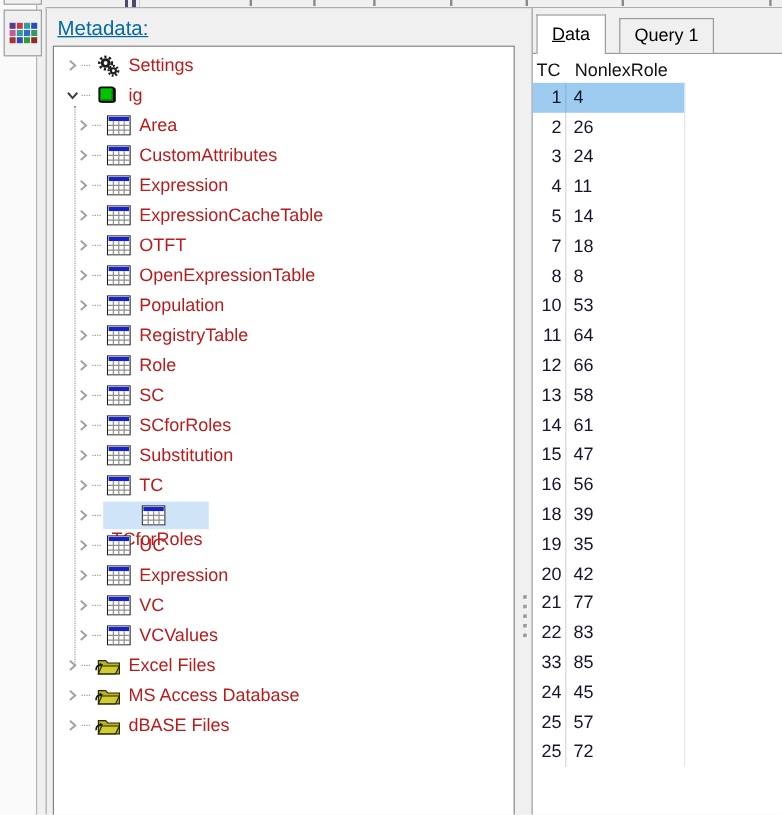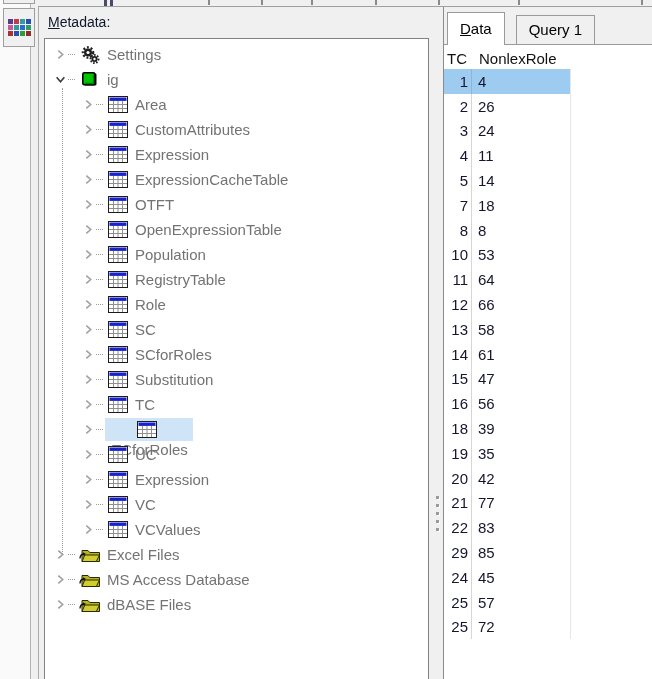--- a/index.html
+++ b/index.html
@@ -20,30 +20,30 @@
   .rail-btn { position:absolute; left:3px; width:32px; background:#f0f0f0;
               border:1px solid #9f9f9f; z-index:3; }
   .rail-btn.partial { top:-13px; height:17px; }
   .rail-btn.main { top:8px; height:39px; display:flex; align-items:center; justify-content:center; }
   .grid-icon { display:grid; grid-template-columns:repeat(4,5px); grid-auto-rows:5px; gap:1px; }
   .grid-icon span { display:block; width:5px; height:5px; }
 
   
   .metadata-panel { position:absolute; left:38px; top:7px; width:394px; bottom:0;
                     background:#f0f0f0; border-left:1px solid #ababab; }
-  .metadata-label { font-size:14px; color:#0f172a; margin:7px 0 0 9px; }
+  .metadata-label { font-size:17px; color:#0369a1; margin:7px 0 0 9px;text-decoration:underline; }
   .accel::first-letter { text-decoration:underline; }
   .tree-box { position:absolute; left:5px; right:3px; top:31px; bottom:-2px;
               background:#fff; border:1px solid #828282; overflow:hidden; padding-top:3px; }
   .tree-connector { position:absolute; left:17px; top:49px; height:466px;
                     border-left:1px dotted #9b9b9b; }
   .tree-row { position:relative; height:25px; display:flex; align-items:center;
-              font-size:15px; color:#737373; white-space:nowrap; cursor:default; }
+              font-size:15px; color:#b91c1c; white-space:nowrap; cursor:default; }
   .tree-row.lvl0 { padding-left:8px; }
-  .tree-row.lvl1 { padding-left:36px; }
+  .tree-row.lvl1 { padding-left:17px; }
   .chev { flex:0 0 15px; height:15px; display:flex; align-items:center; justify-content:center; }
   .conn { flex:0 0 7px; height:0; border-top:1px dotted #9b9b9b; margin-right:2px; }
   .t-icon { flex:0 0 23px; height:20px; display:flex; align-items:center; justify-content:center; }
   .item-body { display:flex; align-items:center; height:23px; padding:0 5px 0 1px; }
   .item-body .lbl { margin-left:6px; }
   .item-body.selected { background:#cfe5f7;flex-direction:column; }
   .gear-wrap { position:relative; width:20px; height:18px; }
 
   
   .splitter { position:absolute; left:432px; width:11px; top:7px; bottom:0; background:#f0f0f0; cursor:col-resize; }
@@ -735,21 +735,21 @@
           </div>
           <div class="g-row">
             <div class="cell-tc">21</div>
             <div class="cell-nl">77</div>
           </div>
           <div class="g-row">
             <div class="cell-tc">22</div>
             <div class="cell-nl">83</div>
           </div>
           <div class="g-row">
-            <div class="cell-tc">29</div>
+            <div class="cell-tc">33</div>
             <div class="cell-nl">85</div>
           </div>
           <div class="g-row">
             <div class="cell-tc">24</div>
             <div class="cell-nl">45</div>
           </div>
           <div class="g-row">
             <div class="cell-tc">25</div>
             <div class="cell-nl">57</div>
           </div>

